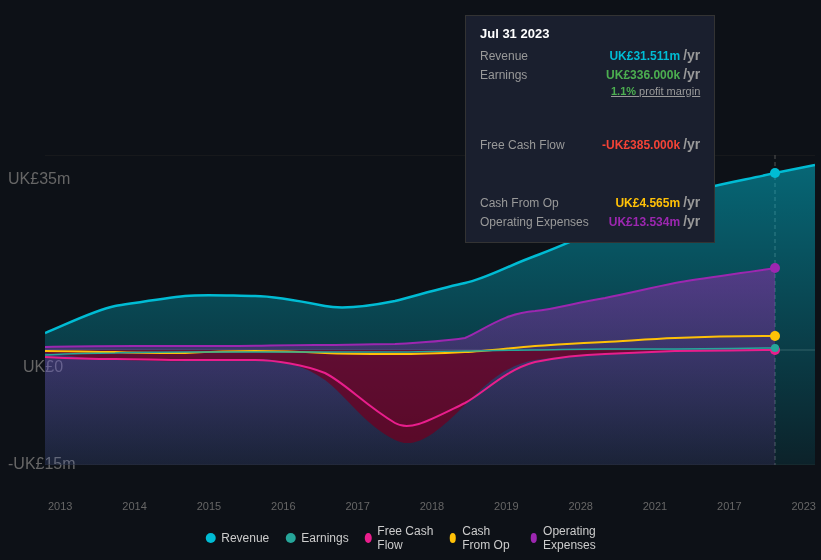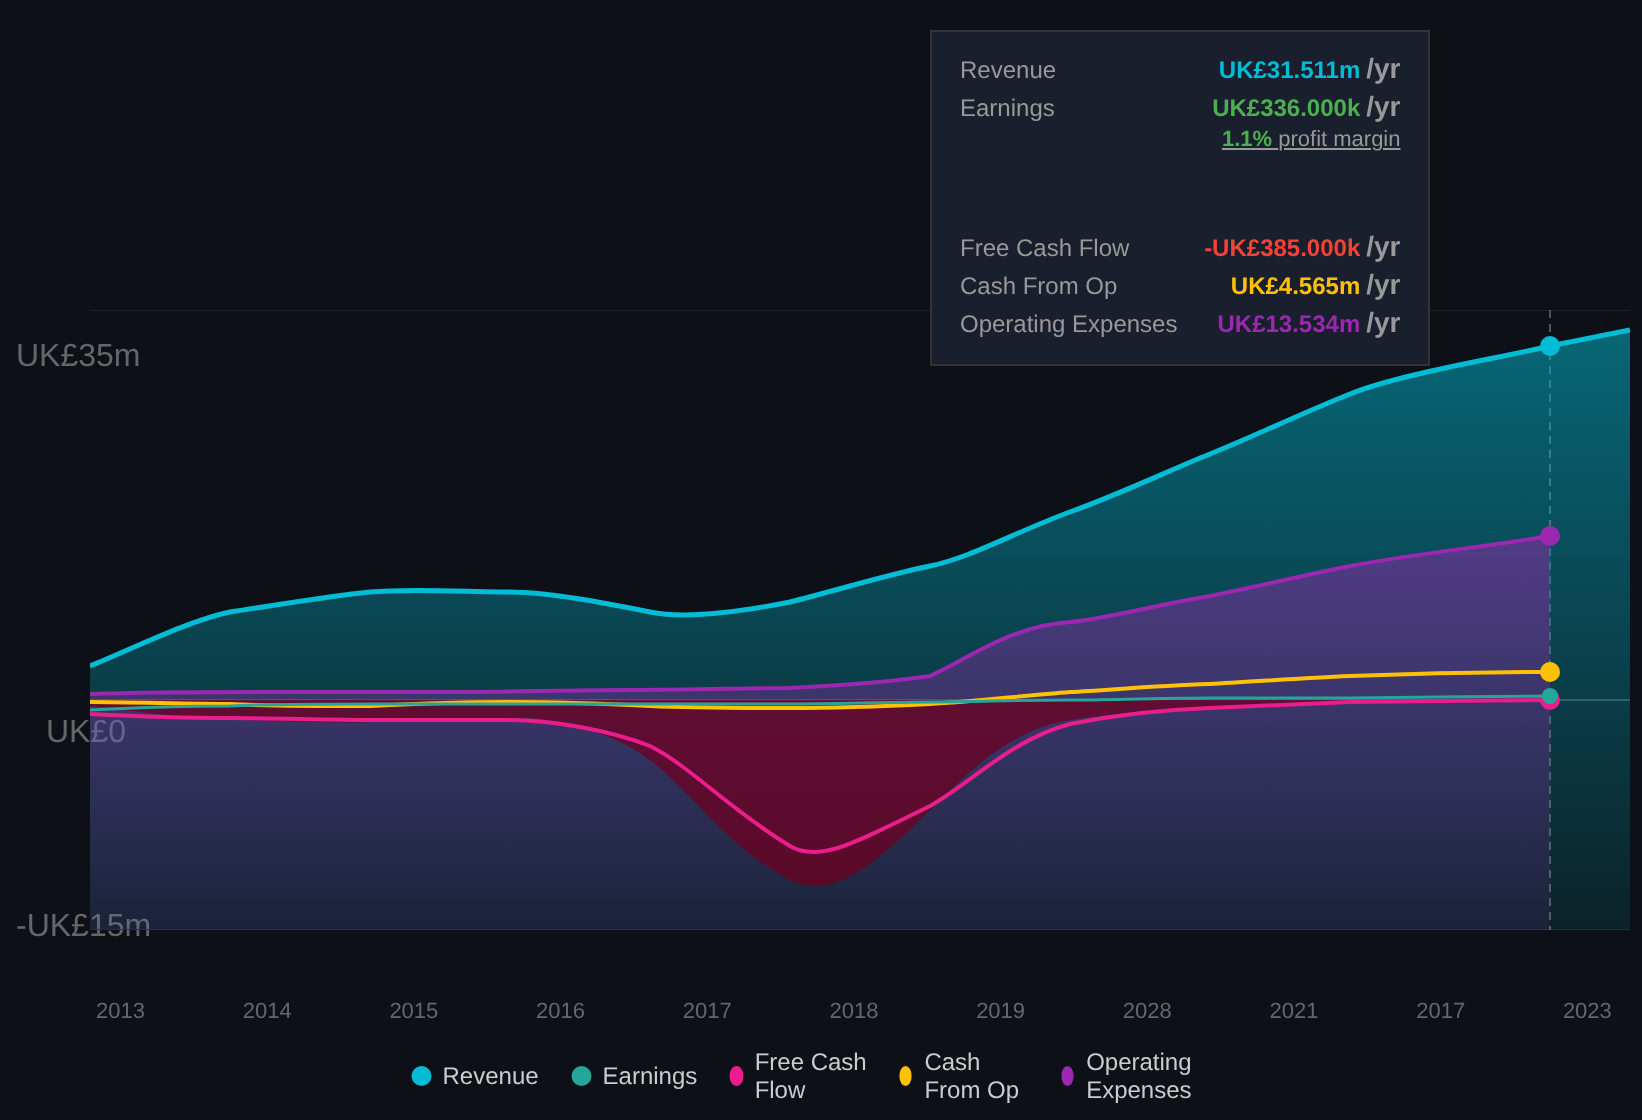--- a/index.html
+++ b/index.html
@@ -40,21 +40,21 @@
     .tooltip-label {
       color: #999;
       margin-right: 20px;
     }
     .tooltip-value {
       font-weight: bold;
     }
     .tooltip-value.cyan { color: #00bcd4; }
     .tooltip-value.green { color: #4caf50; text-align: right; }
     .tooltip-value.red { color: #f44336; margin-top: 35px; }
-    .tooltip-value.yellow { color: #ffc107; }
+    .tooltip-value.yellow { color: #ffc107; margin-top: 39px; }
     .tooltip-value.purple { color: #9c27b0; }
     .tooltip-suffix { color: #999; font-size: 14px; margin-left: 3px; }
 
     .profit-margin-row {
       font-size: 11px;
       color: #999;
       margin-left: auto;
       margin-bottom: 4px;
       text-align: right;
       text-decoration: underline;
@@ -119,20 +119,21 @@
     .cursor-line {
       stroke: #555;
       stroke-width: 1;
       stroke-dasharray: 4,3;
     }
   </style>
 </head>
 <body>
 
 <div class="tooltip-box">
+  <div class="tooltip-date">Jul 31 2023</div>
 
   <div class="tooltip-row">
     <span class="tooltip-label">Revenue</span>
     <span class="tooltip-value cyan">
       <span>UK£31.511m</span><span class="tooltip-suffix">/yr</span>
     </span>
   </div>
 
   <div class="tooltip-row">
     <span class="tooltip-label">Earnings</span>
@@ -211,21 +212,21 @@
   <circle cx="730" cy="181" r="5" fill="#ffc107"></circle>
 
   <path d="M0,202 C20,203 50,204 70,204 C90,204 120,205 140,205 C160,205 190,205 210,205 C230,205 260,210 280,218 C300,228 320,250 350,268 C365,277 385,265 420,248 C440,237 460,215 490,207 C510,203 530,200 560,199 C580,198 605,197 630,196 C655,196 700,195 730,195" fill="none" stroke="#e91e8c" stroke-width="2"></path>
   <circle cx="730" cy="195" r="5" fill="#e91e8c"></circle>
 
   <path d="M0,200 C20,199 50,198 70,198 C90,197 120,197 140,197 C160,197 190,197 210,197 C230,197 260,197 280,197 C300,197 330,197 350,197 C370,197 400,196 420,196 C440,196 465,195 490,195 C510,195 530,194 560,194 C580,194 605,194 630,194 C655,194 700,193 730,193" fill="none" stroke="#26a69a" stroke-width="1.5"></path>
   <circle cx="730" cy="193" r="4" fill="#26a69a"></circle>
 
 </svg>
 
-<div class="x-labels" style="position:absolute;bottom:48px;left:48px;right:15px;display:flex;justify-content:space-between;">
+<div class="x-labels" style="position:absolute;bottom:48px;left:48px;right:5px;display:flex;justify-content:space-between;">
   <span>2013</span>
   <span>2014</span>
   <span>2015</span>
   <span>2016</span>
   <span>2017</span>
   <span>2018</span>
   <span>2019</span>
   <span>2028</span>
   <span>2021</span>
   <span>2017</span>

